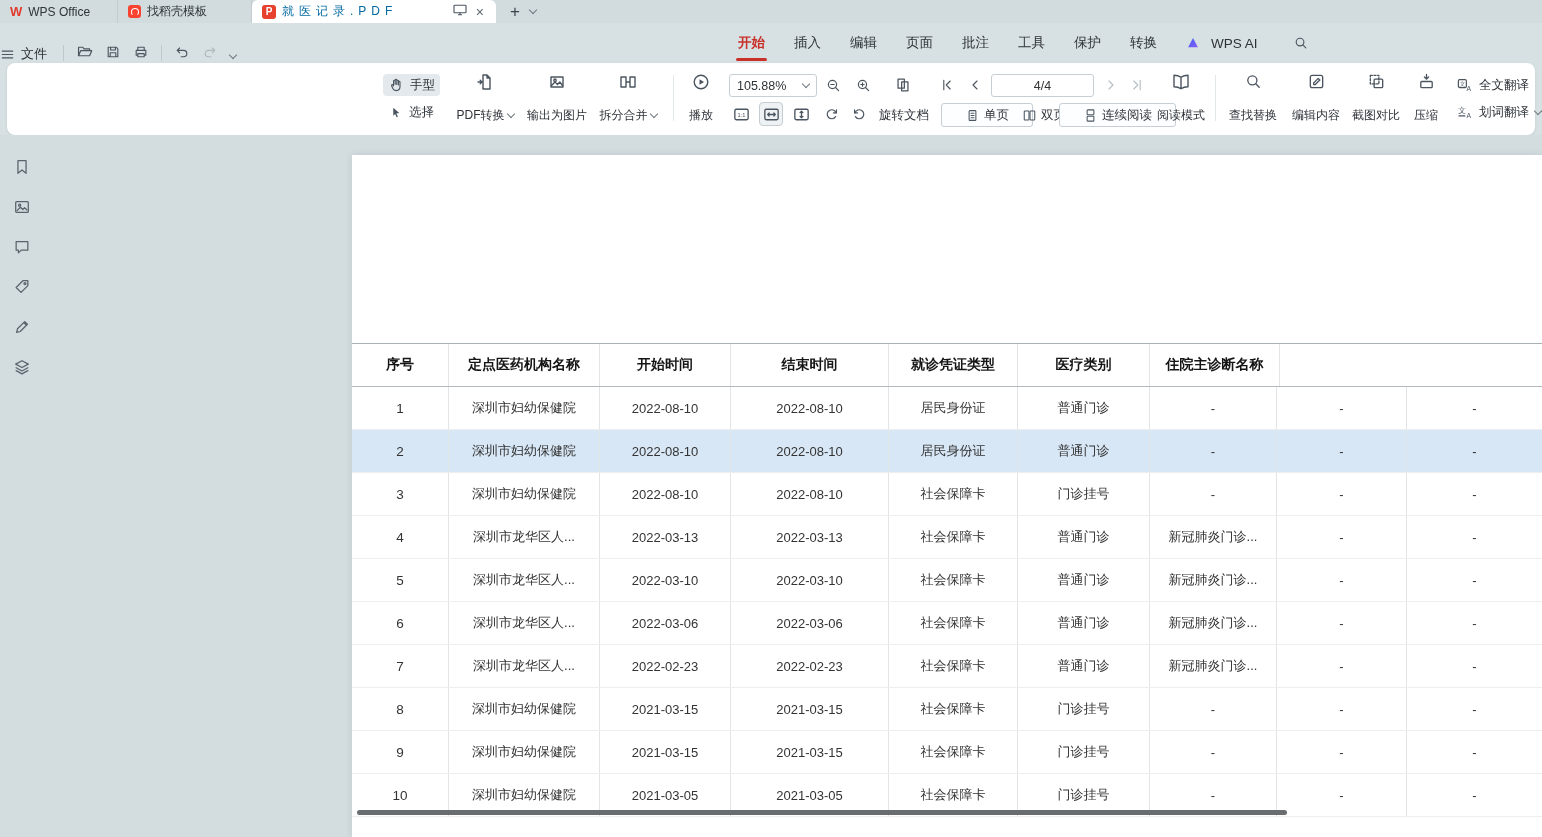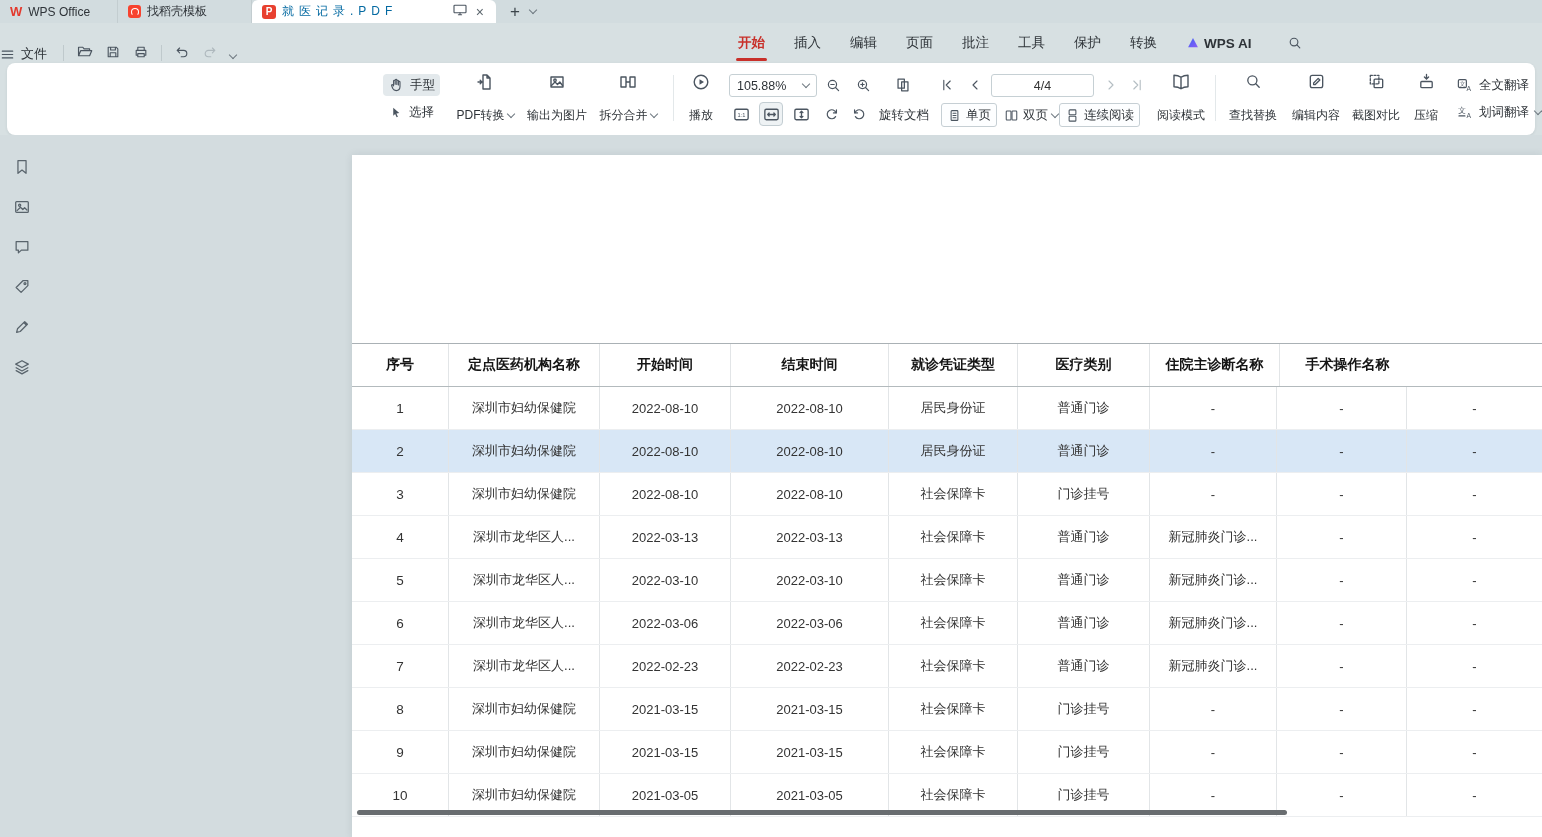--- a/index.html
+++ b/index.html
@@ -29,38 +29,38 @@
 
   
   .menubar{position:absolute;top:23px;left:0;right:0;height:40px;display:flex;align-items:flex-end;padding:0 0}
   .filebtn{display:flex;align-items:center;gap:6px;font-size:13px}
   .qa{display:flex;align-items:center;gap:12px;margin-left:16px}
   .qsep{width:1px;height:16px;background:#bfc9cc}
   .menu-tabs{position:absolute;left:738px;top:0;height:40px;display:flex;align-items:center;gap:29px;font-size:13.5px}
   .mtab{position:relative;height:40px;display:flex;align-items:center;color:#2e3338}
   .mtab.active{color:#c8302a;font-weight:bold}
   .mtab.active::after{content:"";position:absolute;left:-2px;right:-2px;bottom:2px;height:3px;background:#c8302a;border-radius:2px}
-  .mtab.ai{gap:4px;font-weight:bold}
+  .mtab.ai{gap:11px;font-weight:normal}
   .msearch{margin-left:6px;display:flex;align-items:center}
 
   
   .ribbon{position:absolute;top:63px;left:7px;right:7px;height:72px;background:#fff;border-radius:8px;box-shadow:0 1px 3px rgba(40,60,70,.10)}
   .ribbon>*{position:absolute}
   .tool-stack{display:flex;flex-direction:column;gap:5px;top:11px}
   .tool-row{display:flex;align-items:center;gap:6px;font-size:12.5px;height:22px;padding:0 5px;border-radius:4px;white-space:nowrap}
   .tool-row.sel{background:#e3e9ec}
   .col-btn{display:flex;flex-direction:column;align-items:center;justify-content:space-between;top:9px;height:52px;font-size:12px;white-space:nowrap}
   .col-btn .lbl{display:flex;align-items:center;gap:3px}
   .vsep{width:1px;top:12px;height:46px;background:#e3e8ea}
   .ibtn{display:flex;align-items:center;justify-content:center;width:24px;height:24px;border-radius:4px}
   .ibtn.sel{border:1px solid #c3cdd2;background:#eef2f4}
   .ibtn.dis svg{stroke:#b5bec3}
   .zoombox{left:722px;top:11px;width:88px;height:23px;border:1px solid #c6d0d4;border-radius:3px;background:#fff;display:flex;align-items:center;justify-content:space-between;padding:0 7px;font-size:12.5px}
   .pageinput{left:984px;top:11px;width:103px;height:23px;border:1px solid #c6d0d4;border-radius:3px;text-align:center;font-size:12.5px;color:#333;background:#fff;font-family:Liberation Sans, sans-serif}
-  .toggle{display:flex;align-items:center;gap:4px;height:24px;padding:0 5px;font-size:12.5px;border-radius:3px;top:40px;white-space:nowrap}
+  .toggle{display:flex;align-items:center;gap:4px;height:24px;padding:0 23px;font-size:12.5px;border-radius:3px;top:40px;white-space:nowrap}
   .toggle.sel{border:1px solid #c6cfd4;background:#fdfeff}
   .rlabel{top:41px;height:22px;display:flex;align-items:center;font-size:12.5px}
 
   
   .content{position:absolute;top:135px;left:0;right:0;bottom:0;background:#d3dcdf}
   .sidebar{position:absolute;left:12px;top:22px;display:flex;flex-direction:column;gap:20px}
   .sbtn{width:20px;height:20px;display:flex;align-items:center;justify-content:center}
   .sbtn svg{stroke:#59646c}
   .page{position:absolute;left:352px;top:20px;right:0;bottom:0;background:#fff;box-shadow:0 0 8px rgba(30,50,60,.10)}
 
@@ -445,21 +445,20 @@
     <div class="page">
       <div class="pdf-table">
         <div class="t-head">
             <div class="cell c0">序号</div>
             <div class="cell c1">定点医药机构名称</div>
             <div class="cell c2">开始时间</div>
             <div class="cell c3">结束时间</div>
             <div class="cell c4">就诊凭证类型</div>
             <div class="cell c5">医疗类别</div>
             <div class="cell c7">住院主诊断名称</div>
-            <div class="cell c8">手术操作名称</div>
           </div>
 
       <div class="t-row">
             <div class="cell c0">1</div>
             <div class="cell c1">深圳市妇幼保健院</div>
             <div class="cell c2">2022-08-10</div>
             <div class="cell c3">2022-08-10</div>
             <div class="cell c4">居民身份证</div>
             <div class="cell c5">普通门诊</div>
             <div class="cell c6">-</div>

